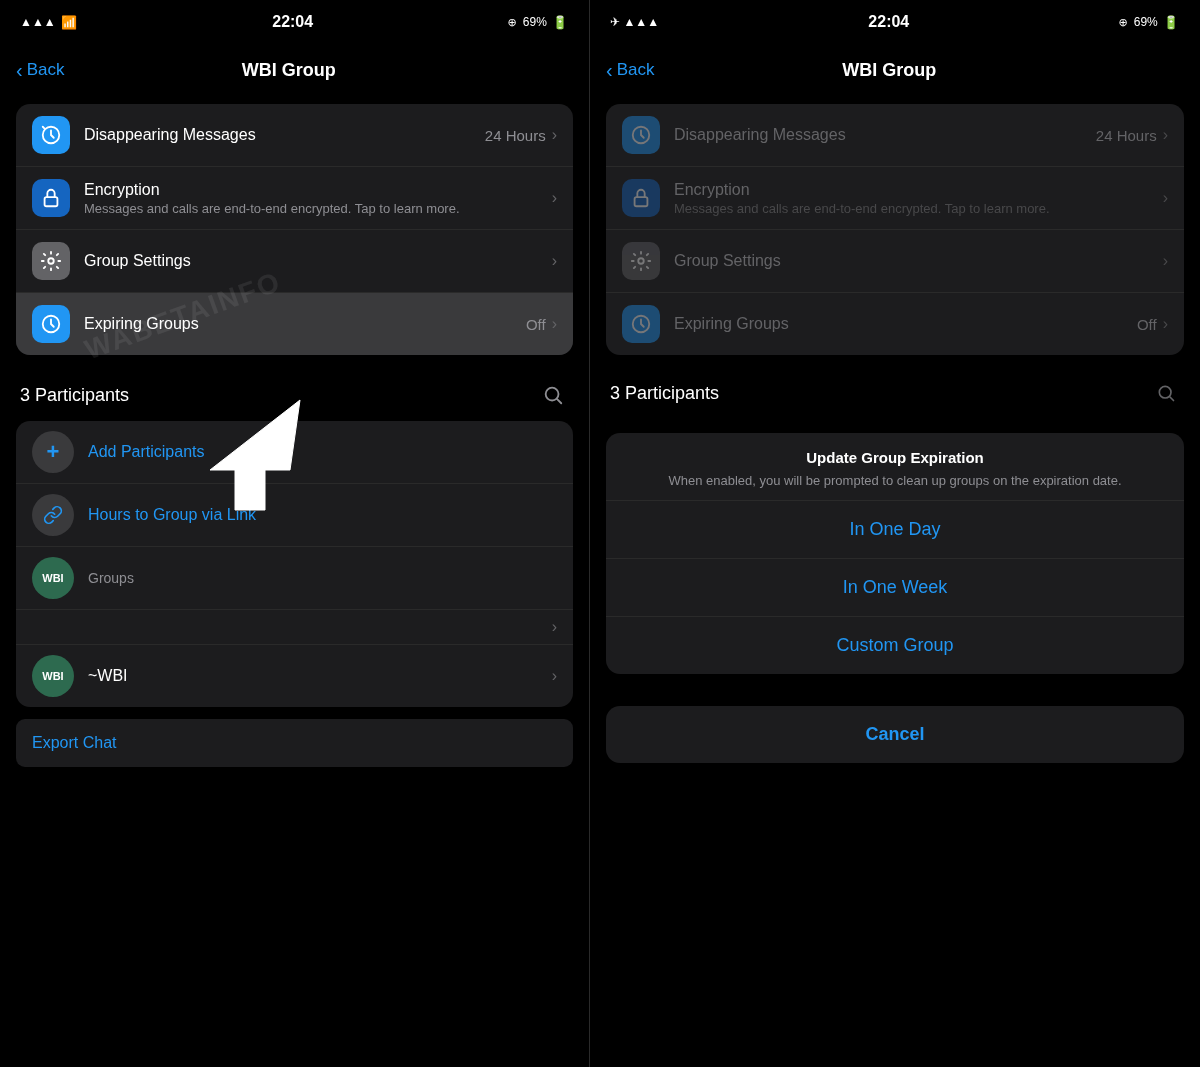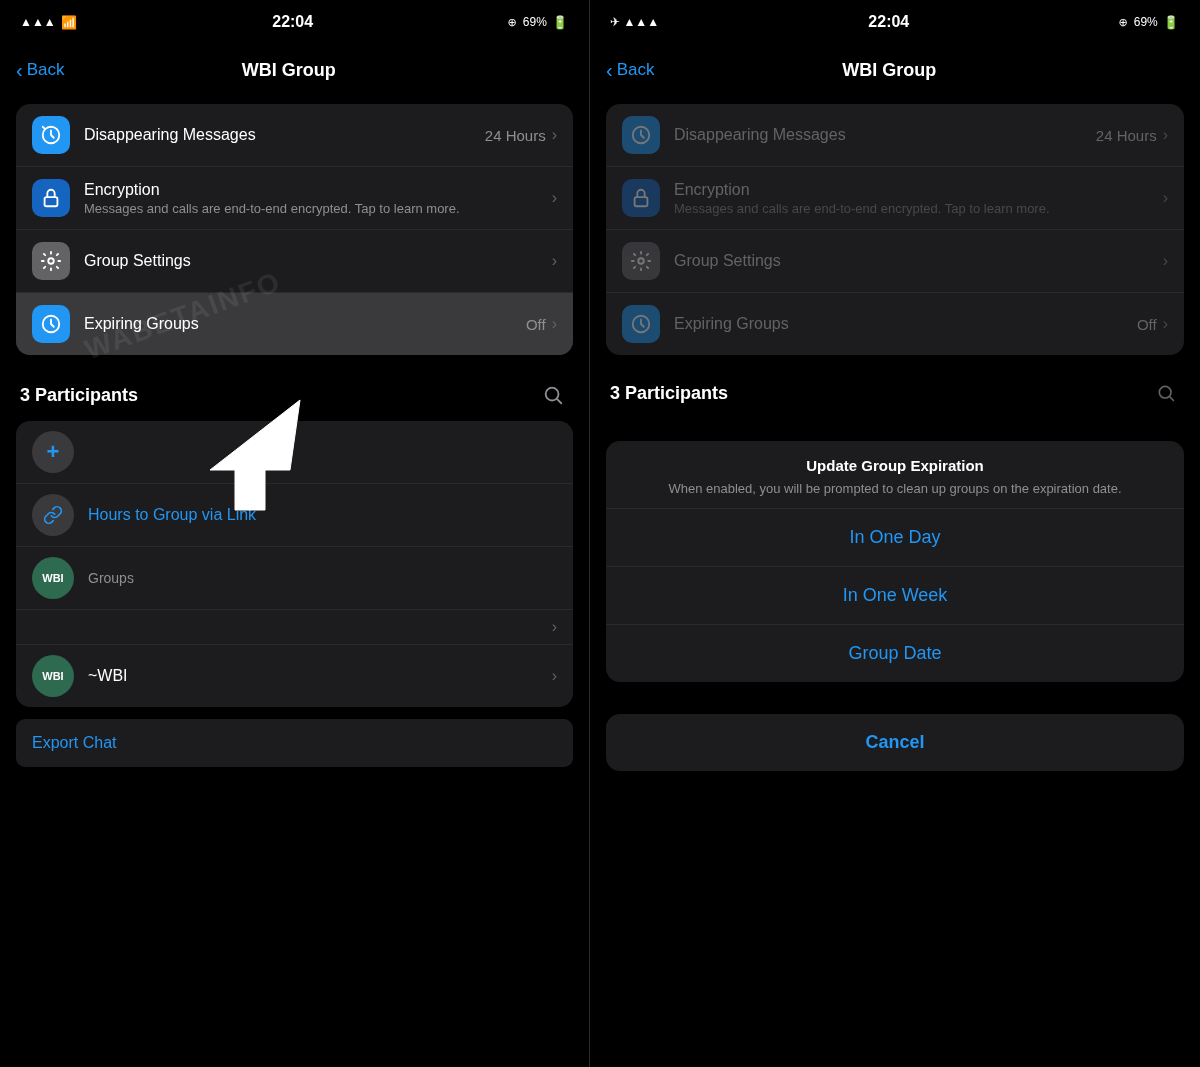--- a/index.html
+++ b/index.html
@@ -110,21 +110,21 @@
     .row-value { color: #8e8e93; font-size: 15px; margin-right: 6px; }
     .row-chevron { color: #636366; font-size: 16px; }
 
     
     .section-header {
       display: flex;
       align-items: center;
       justify-content: space-between;
       padding: 16px 20px 10px;
     }
-    .section-title { color: #fff; font-size: 18px; font-weight: 700; }
+    .section-title { color: #fff; font-size: 18px; font-weight: 400; }
     .search-icon-btn {
       color: #8e8e93;
       font-size: 22px;
       cursor: pointer;
       width: 32px;
       height: 32px;
       display: flex;
       align-items: center;
       justify-content: center;
     }
@@ -203,21 +203,21 @@
     .right-row-title { color: #636366; font-size: 16px; }
     .right-row-subtitle { color: #48484a; font-size: 13px; margin-top: 2px; }
     .right-row-value { color: #636366; font-size: 15px; margin-right: 6px; }
     .right-row-chevron { color: #48484a; font-size: 16px; }
     .right-row-icon-dim { opacity: 0.4; }
 
     
     .modal-sheet {
       background: #1c1c1e;
       border-radius: 14px;
-      margin: 24px 16px;
+      margin: 16px 16px;
       overflow: hidden;
       flex-shrink: 0;
     }
     .modal-header {
       padding: 16px 20px 10px;
       text-align: center;
     }
     .modal-title { color: #fff; font-size: 15px; font-weight: 600; }
     .modal-subtitle { color: #8e8e93; font-size: 13px; margin-top: 6px; line-height: 1.4; }
 
@@ -225,21 +225,21 @@
       padding: 18px 20px;
       border-top: 1px solid #2a2a2a;
       text-align: center;
       cursor: pointer;
     }
     .modal-option-text { color: #2196f3; font-size: 18px; }
 
     .modal-cancel {
       background: #1c1c1e;
       border-radius: 14px;
-      margin: 8px 16px;
+      margin: 16px 16px;
       padding: 18px;
       text-align: center;
       cursor: pointer;
       flex-shrink: 0;
     }
     .modal-cancel-text { color: #2196f3; font-size: 18px; font-weight: 600; }
 
     
     .watermark {
       position: absolute;
@@ -361,20 +361,23 @@
         <circle cx="11" cy="11" r="7" stroke="#8e8e93" stroke-width="2"></circle>
         <path d="M16.5 16.5 L21 21" stroke="#8e8e93" stroke-width="2" stroke-linecap="round"></path>
       </svg>
     </div>
   </div>
 
   <div class="participants-card">
 
     <div class="participant-row">
       <div class="participant-avatar avatar-plus">+</div>
+      <div class="participant-info">
+        <div class="participant-name">Add Participants</div>
+      </div>
     </div>
 
     <div class="participant-row">
       <div class="participant-avatar avatar-link">
         <svg width="20" height="20" viewBox="0 0 24 24" fill="none">
           <path d="M10 13a5 5 0 0 0 7.54.54l3-3a5 5 0 0 0-7.07-7.07l-1.72 1.71" stroke="#2196f3" stroke-width="2" stroke-linecap="round"></path>
           <path d="M14 11a5 5 0 0 0-7.54-.54l-3 3a5 5 0 0 0 7.07 7.07l1.71-1.71" stroke="#2196f3" stroke-width="2" stroke-linecap="round"></path>
         </svg>
       </div>
       <div class="participant-info">
@@ -510,21 +513,21 @@
 
     <div class="modal-option">
       <span class="modal-option-text">In One Day</span>
     </div>
 
     <div class="modal-option">
       <span class="modal-option-text">In One Week</span>
     </div>
 
     <div class="modal-option">
-      <span class="modal-option-text">Group Date</span>
+      <span class="modal-option-text">Custom Group</span>
     </div>
 
   </div>
 
   <div class="modal-cancel">
     <span class="modal-cancel-text">Cancel</span>
   </div>
 
 </div>
 

